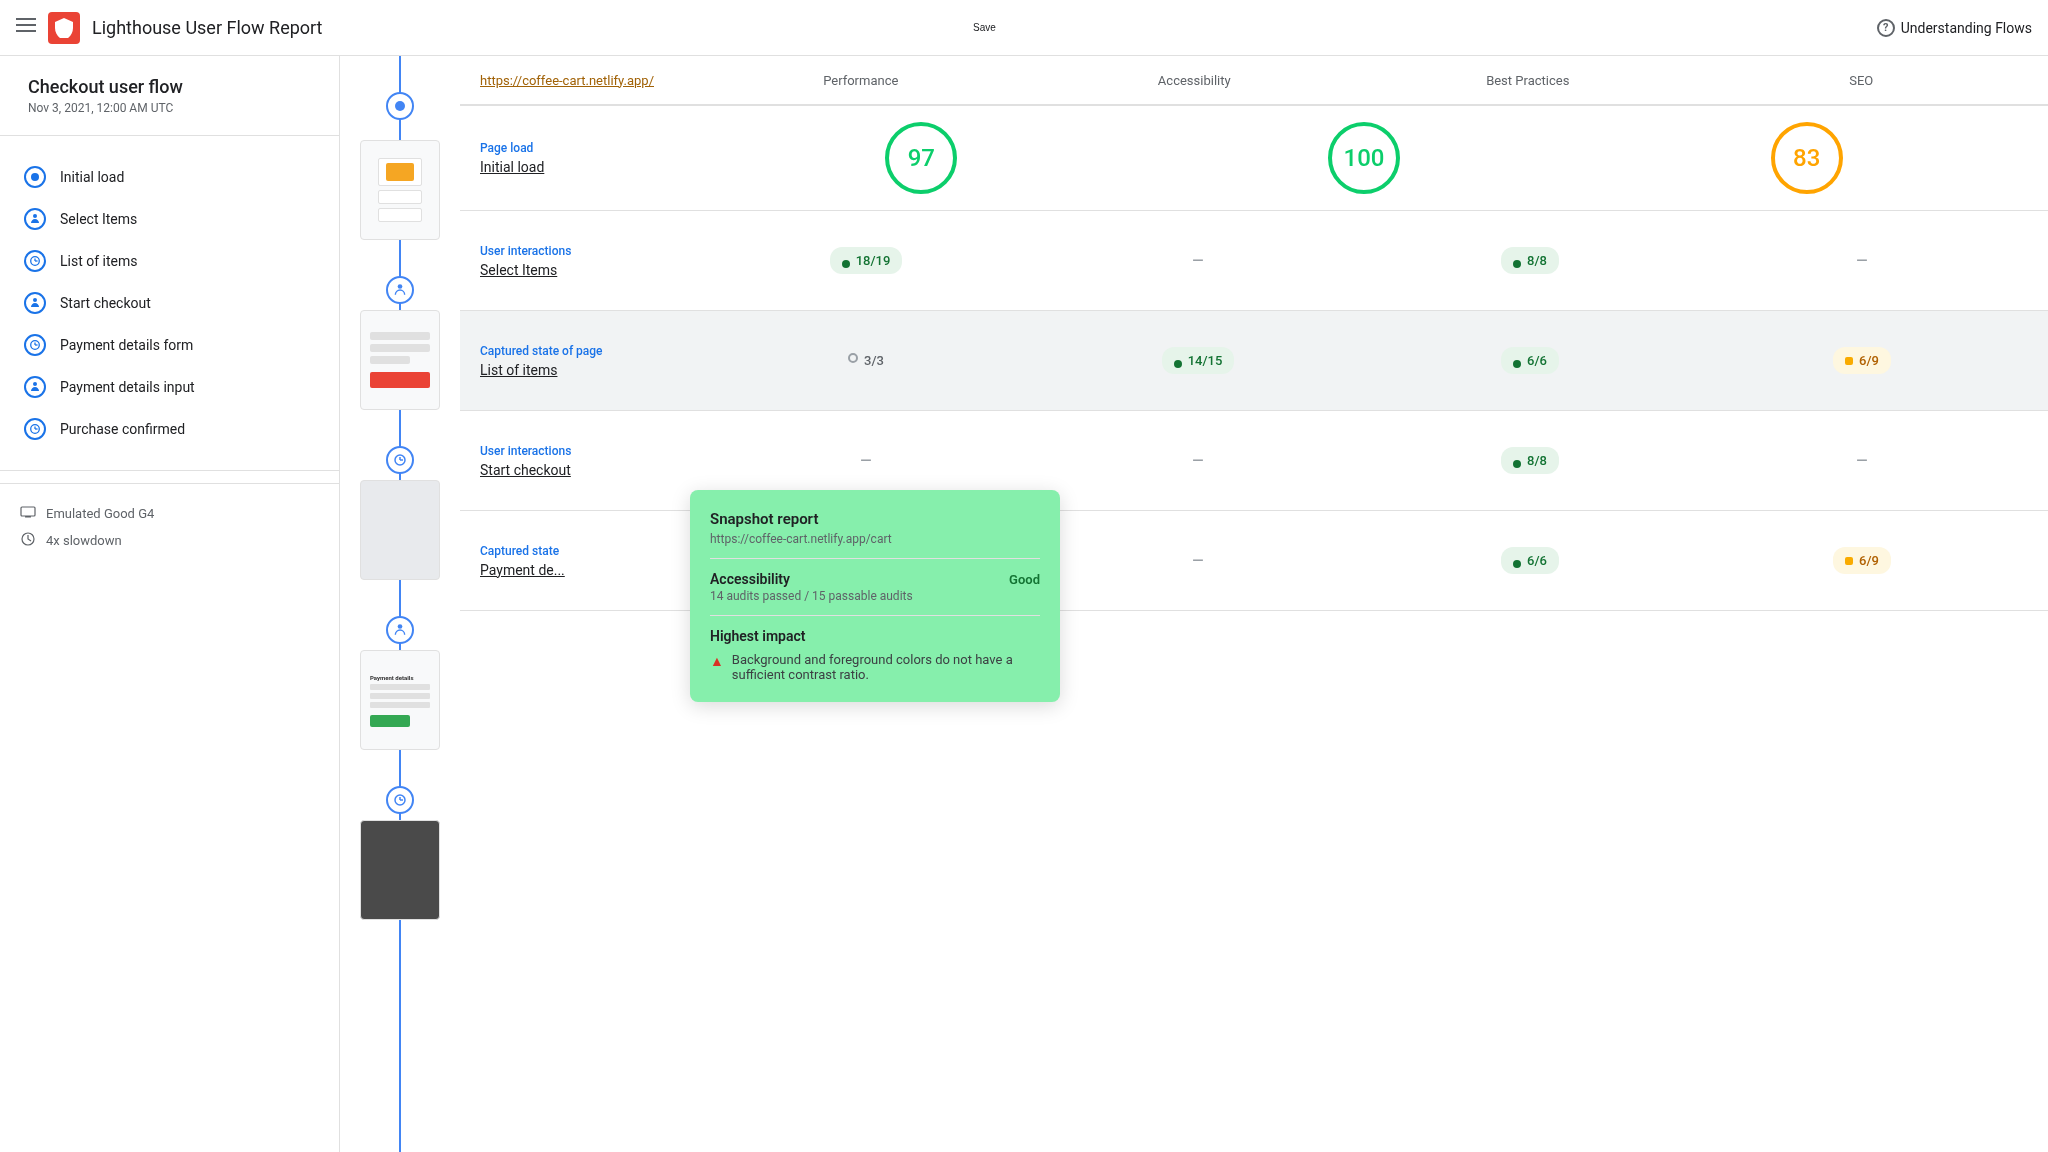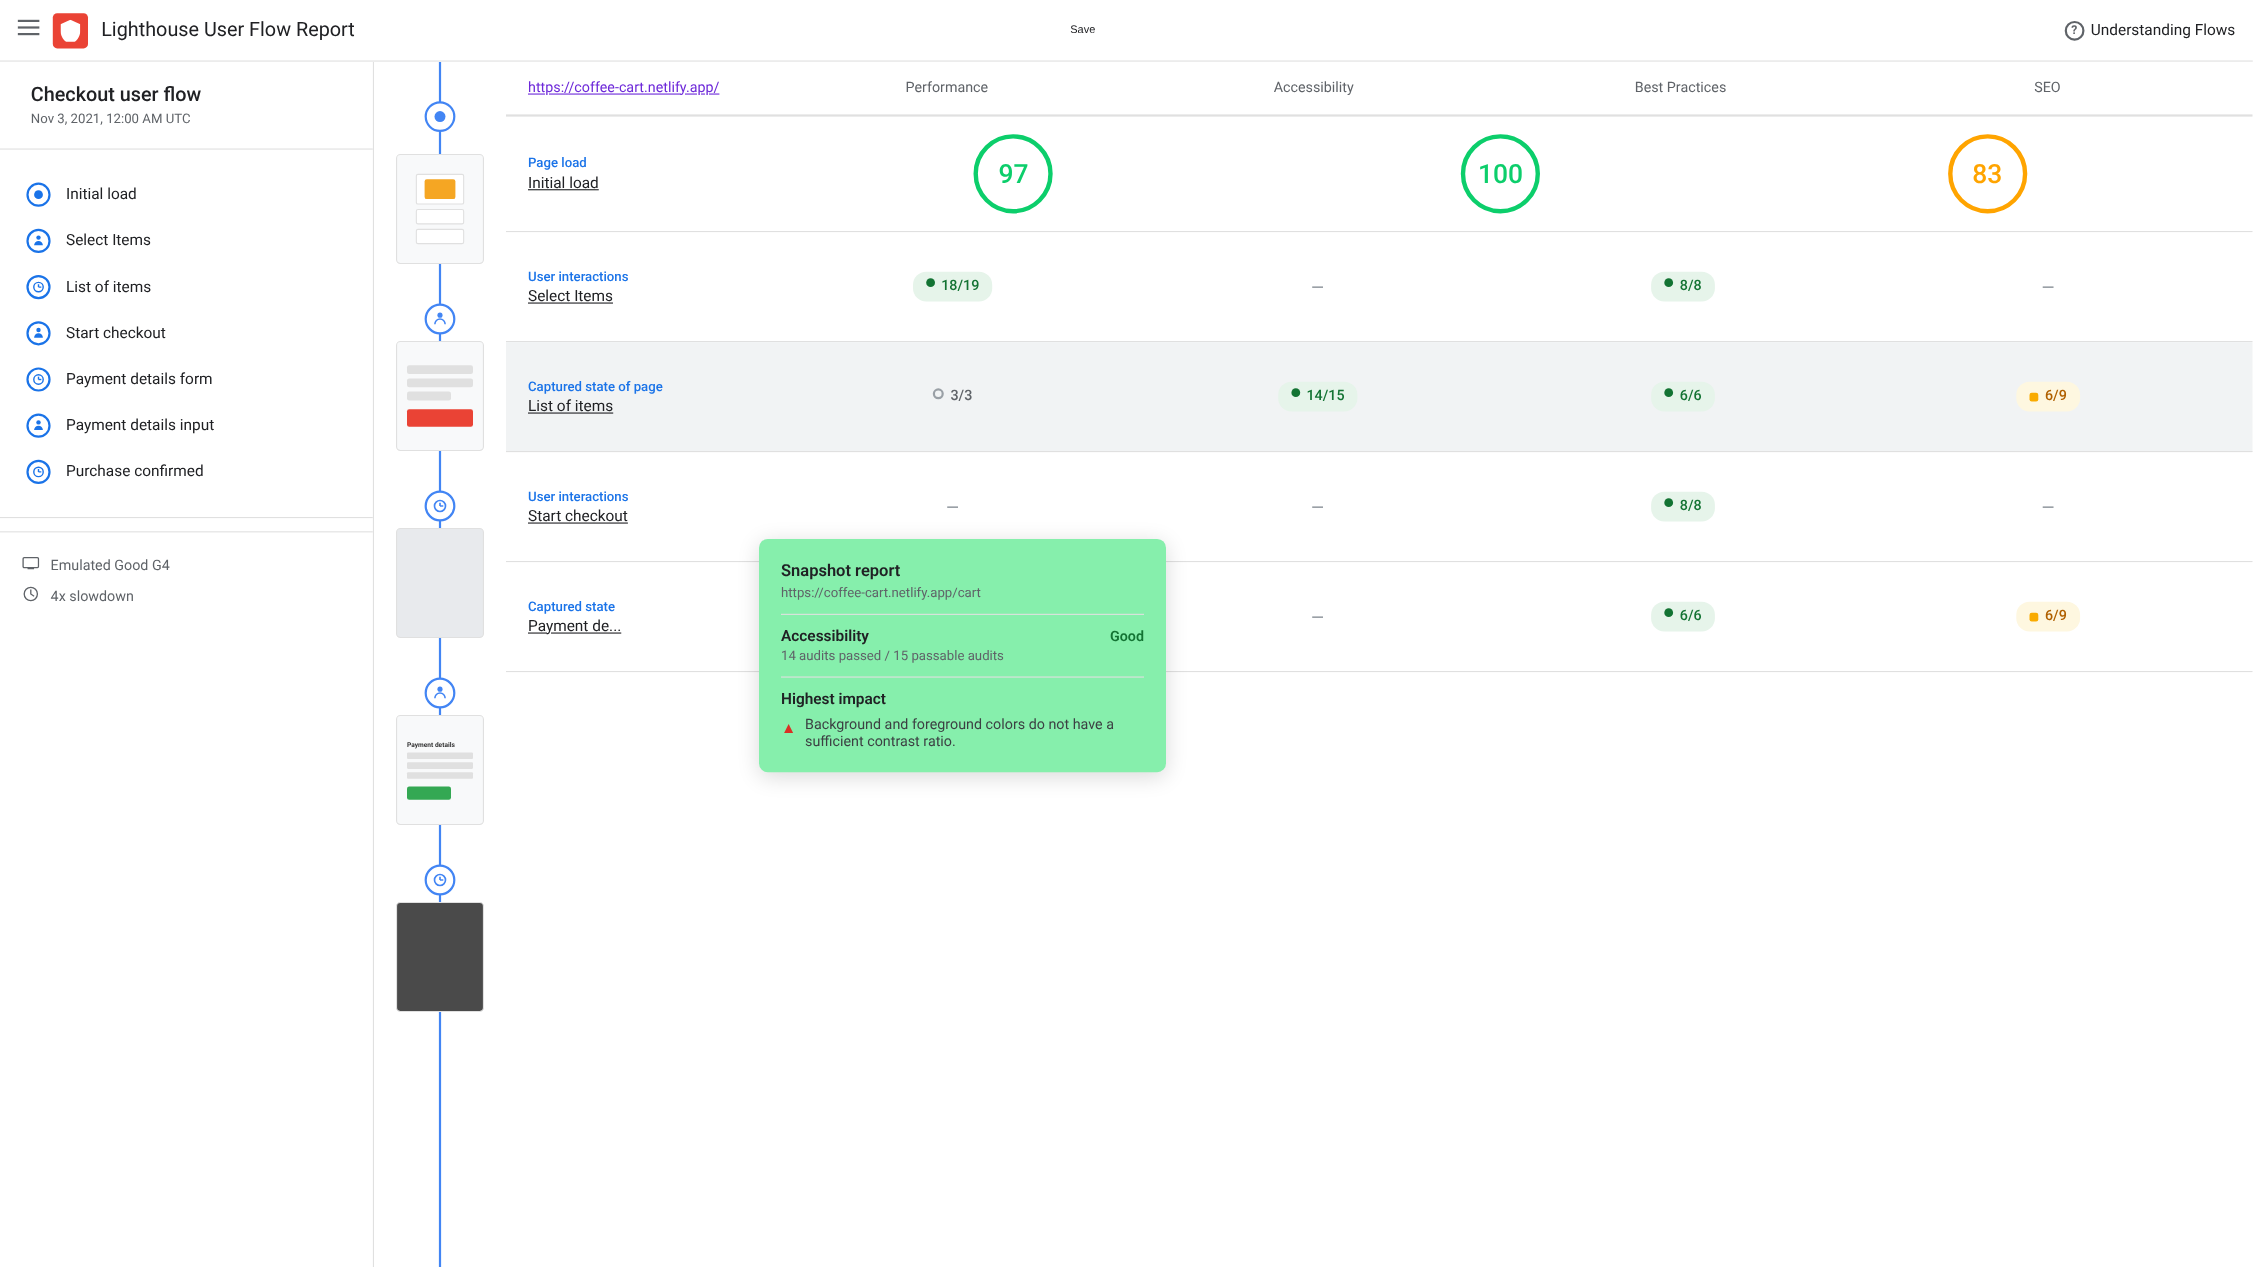--- a/index.html
+++ b/index.html
@@ -45,33 +45,33 @@
     
     .timeline-col { width: 120px; min-width: 120px; display: flex; flex-direction: column; align-items: center; padding-top: 20px; position: relative; }
     .timeline-line { position: absolute; left: 50%; top: 0; bottom: 0; width: 2px; background: #4285f4; transform: translateX(-50%); z-index: 0; }
     .timeline-thumb { position: relative; z-index: 1; margin: 16px 0; cursor: pointer; }
     .thumb-box { width: 80px; height: 100px; border: 1px solid #e0e0e0; border-radius: 4px; background: #f8f9fa; overflow: hidden; display: flex; align-items: center; justify-content: center; }
     .thumb-node { position: absolute; left: -31px; top: 50%; transform: translateY(-50%); width: 28px; height: 28px; border-radius: 50%; background: white; border: 2px solid #4285f4; display: flex; align-items: center; justify-content: center; z-index: 2; }
 
     
     .scores-area { flex: 1; padding: 0; }
     .scores-url-bar { display: flex; align-items: center; gap: 0; border-bottom: 2px solid #e0e0e0; padding: 0 20px; height: 50px; }
-    .scores-url { font-size: 13px; text-decoration: underline; color: #6d28d9; margin-right: 40px; white-space: nowrap; }
+    .scores-url { font-size: 13px; text-decoration: underline; color: #a16207; margin-right: 40px; white-space: nowrap; }
     .scores-col-header { font-size: 13px; color: #5f6368; flex: 1; text-align: center; }
 
     .score-row { display: flex; align-items: center; border-bottom: 1px solid #e0e0e0; min-height: 100px; padding: 16px 20px; }
     .score-row-label { width: 220px; min-width: 220px; }
     .score-row-type { font-size: 12px; color: #1a73e8; font-weight: 500; margin-bottom: 4px; }
     .score-row-name { font-size: 14px; color: #202124; text-decoration: underline; cursor: pointer; }
     .score-cells { display: flex; flex: 1; }
     .score-cell { flex: 1; display: flex; align-items: center; justify-content: center; }
     .score-circle { width: 72px; height: 72px; border-radius: 50%; display: flex; align-items: center; justify-content: center; font-size: 24px; font-weight: 500; border: 4px solid; }
     .score-circle-green { border-color: #0cce6b; color: #0cce6b; }
     .score-circle-orange { border-color: #ffa400; color: #ffa400; }
-    .score-pill { display: flex; align-items: flex-start; gap: 6px; background: #e6f4ea; border-radius: 12px; padding: 6px 12px; font-size: 13px; font-weight: 500; color: #137333; white-space: nowrap; }
+    .score-pill { display: flex; align-items: flex-end; gap: 6px; background: #e6f4ea; border-radius: 12px; padding: 6px 12px; font-size: 13px; font-weight: 500; color: #137333; white-space: nowrap; }
     .score-pill-dot { width: 8px; height: 8px; border-radius: 50%; background: #137333; flex-shrink: 0; }
     .score-pill-gray { background: #f1f3f4; color: #5f6368; }
     .score-dash { font-size: 20px; color: #9aa0a6; }
 
     .score-highlight { background: #f1f3f4; }
 
     
     .tooltip-overlay { position: absolute; background: #86efac; border-radius: 8px; box-shadow: 0 4px 20px rgba(0,0,0,0.15); padding: 20px; width: 370px; z-index: 200; top: 490px; left: 690px; }
     .tooltip-title { font-size: 15px; font-weight: 600; margin-bottom: 4px; }
     .tooltip-url { font-size: 12px; color: #5f6368; margin-bottom: 12px; }

